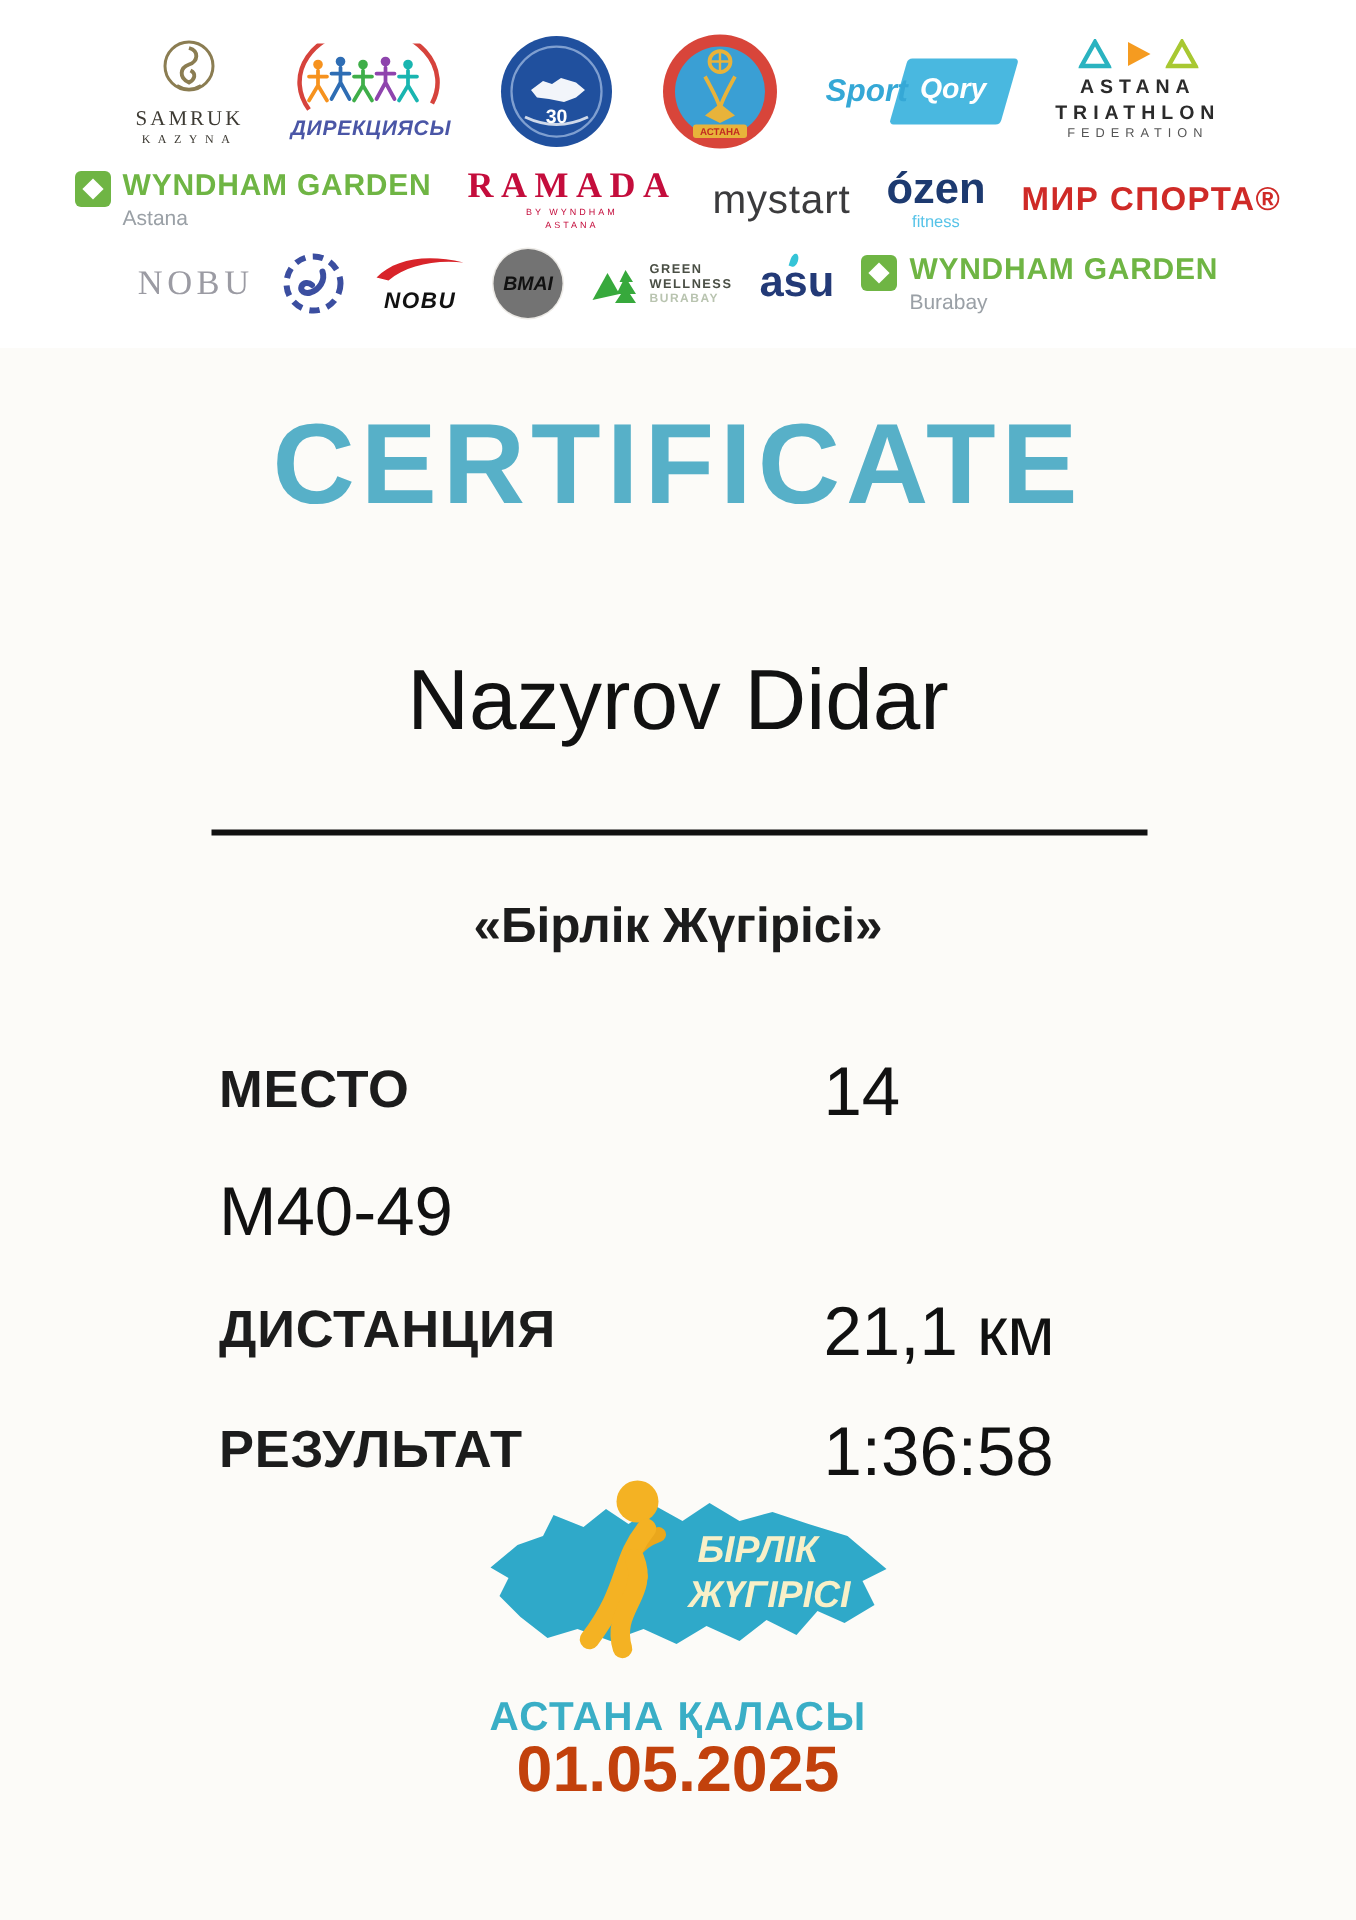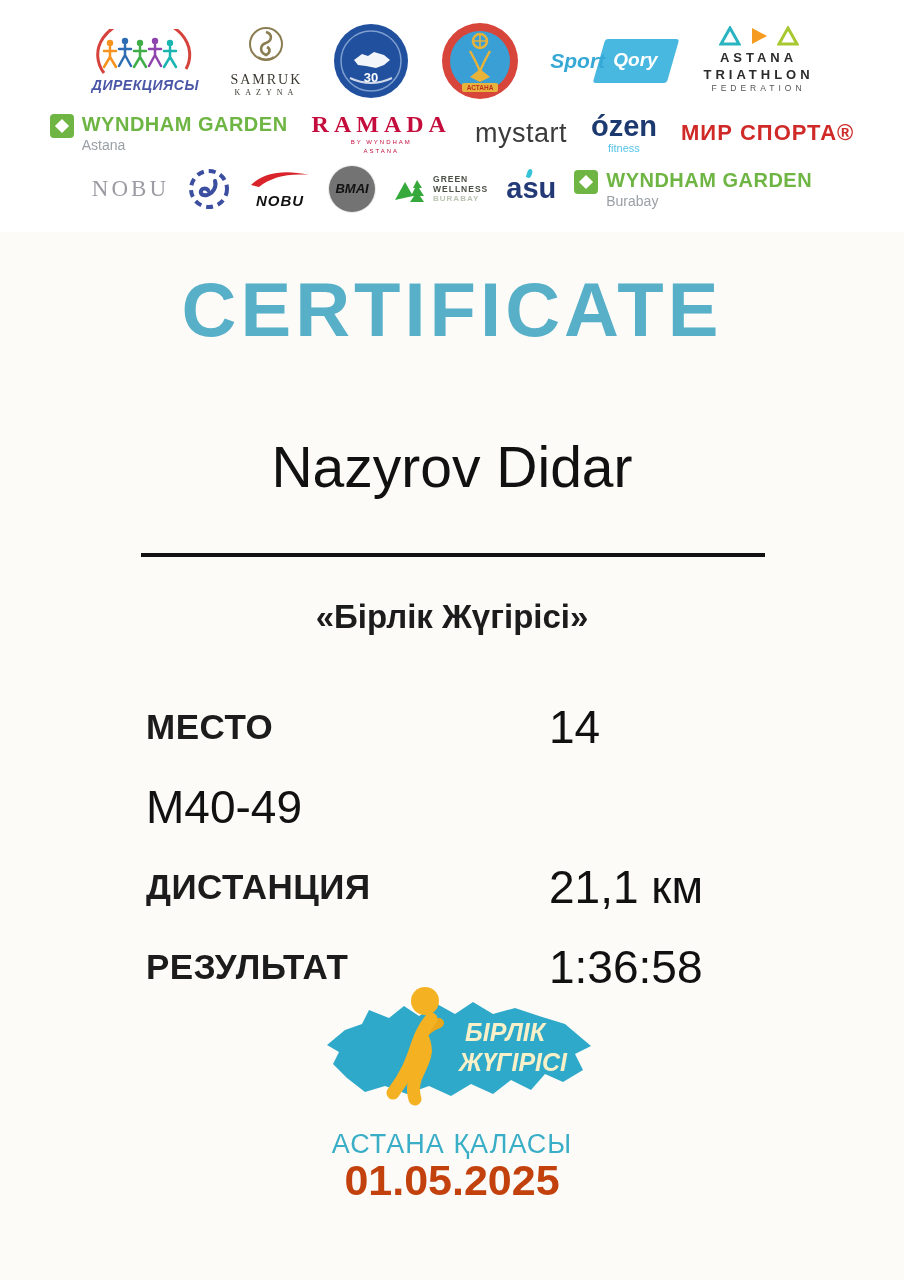--- a/index.html
+++ b/index.html
@@ -64,32 +64,42 @@
       font-size:76px;font-weight:800;letter-spacing:4px;color:#57b0c8;}
   .recipient-name{position:absolute;top:434px;left:0;width:100%;text-align:center;font-size:57px;color:#111;}
   .name-line{position:absolute;top:553px;left:141px;width:624px;height:4px;background:#111;}
   .event-name{position:absolute;top:598px;left:0;width:100%;text-align:center;font-size:33px;font-weight:bold;color:#1c1c1c;}
   .fields{position:absolute;top:687px;left:105px;right:60px;}
   .field-row{display:grid;grid-template-columns:403px 1fr;align-items:center;height:80px;margin-left:41px;}
   .field-label{font-size:35px;font-weight:800;letter-spacing:.5px;color:#1c1c1c;}
   .field-value{font-size:46px;color:#111;}
   .event-logo{position:absolute;top:983px;left:50%;transform:translateX(-50%);}
   .footer-city{position:absolute;top:1129px;left:0;width:100%;text-align:center;
-      font-size:27px;font-weight:400;letter-spacing:1px;color:#3aaec6;}
+      font-size:27px;font-weight:700;letter-spacing:1px;color:#3aaec6;}
   .footer-date{position:absolute;top:1156px;left:0;width:100%;text-align:center;
       font-size:43px;font-weight:800;color:#c2410c;}
 </style>
 </head>
 <body>
 
 <div class="page">
 
   <div class="logo-band">
 
     <div class="logo-row row1">
+
+      <div class="logo">
+        <svg width="46" height="46" viewBox="0 0 46 46">
+          <circle cx="23" cy="20" r="16" fill="none" stroke="#8b7d52" stroke-width="2"></circle>
+          <path d="M23,8 C30,10 29,17 23,19 C17,21 16,28 23,31 C27,29 28,25 24,23" fill="none" stroke="#8b7d52" stroke-width="2.6"></path>
+          <path d="M15,33 Q23,38 31,33" fill="none" stroke="#8b7d52" stroke-width="2"></path>
+        </svg>
+        <div class="samruk-l1">SAMRUK</div>
+        <div class="samruk-l2">KAZYNA</div>
+      </div>
 
       <div class="logo">
         <svg width="110" height="52" viewBox="0 0 110 52">
           <path d="M14,44 A46,36 0 1,1 96,40" fill="none" stroke="#d6433c" stroke-width="3"></path>
           <g stroke-width="2.5" stroke-linecap="round" fill="none">
             <g stroke="#f6921e">
                 <circle cx="20" cy="14" r="3.2" fill="#f6921e" stroke="none"></circle>
                 <path d="M20,18 L20,28 M20,28 L14,38 M20,28 L26,38 M14,22 L26,22"></path>
               </g>
             <g stroke="#2e6db4">
@@ -104,30 +114,20 @@
                 <circle cx="65" cy="12" r="3.2" fill="#8e44ad" stroke="none"></circle>
                 <path d="M65,16 L65,26 M65,26 L59,37 M65,26 L71,37 M59,20 L71,20"></path>
               </g>
             <g stroke="#19b5b0">
                 <circle cx="80" cy="14" r="3.2" fill="#19b5b0" stroke="none"></circle>
                 <path d="M80,18 L80,28 M80,28 L74,38 M80,28 L86,38 M74,22 L86,22"></path>
               </g>
           </g>
         </svg>
         <div class="direk-text">ДИРЕКЦИЯСЫ</div>
-      </div>
-
-      <div class="logo">
-        <svg width="46" height="46" viewBox="0 0 46 46">
-          <circle cx="23" cy="20" r="16" fill="none" stroke="#8b7d52" stroke-width="2"></circle>
-          <path d="M23,8 C30,10 29,17 23,19 C17,21 16,28 23,31 C27,29 28,25 24,23" fill="none" stroke="#8b7d52" stroke-width="2.6"></path>
-          <path d="M15,33 Q23,38 31,33" fill="none" stroke="#8b7d52" stroke-width="2"></path>
-        </svg>
-        <div class="samruk-l1">SAMRUK</div>
-        <div class="samruk-l2">KAZYNA</div>
       </div>
 
       <div class="logo">
         <svg width="78" height="78" viewBox="0 0 78 78">
           <circle cx="39" cy="39" r="37" fill="#20509e"></circle>
           <circle cx="39" cy="39" r="30" fill="none" stroke="#7f9fd0" stroke-width="1.5"></circle>
           <path d="M22,38 L30,32 L36,34 L42,30 L52,33 L58,38 L52,43 L44,46 L34,44 L26,43 Z" fill="#f2f5fa"></path>
           <path d="M18,56 Q39,66 60,56" fill="none" stroke="#cfd9ea" stroke-width="2"></path>
           <text x="39" y="60" text-anchor="middle" font-size="13" font-weight="bold" fill="#ffffff">30</text>
         </svg>

